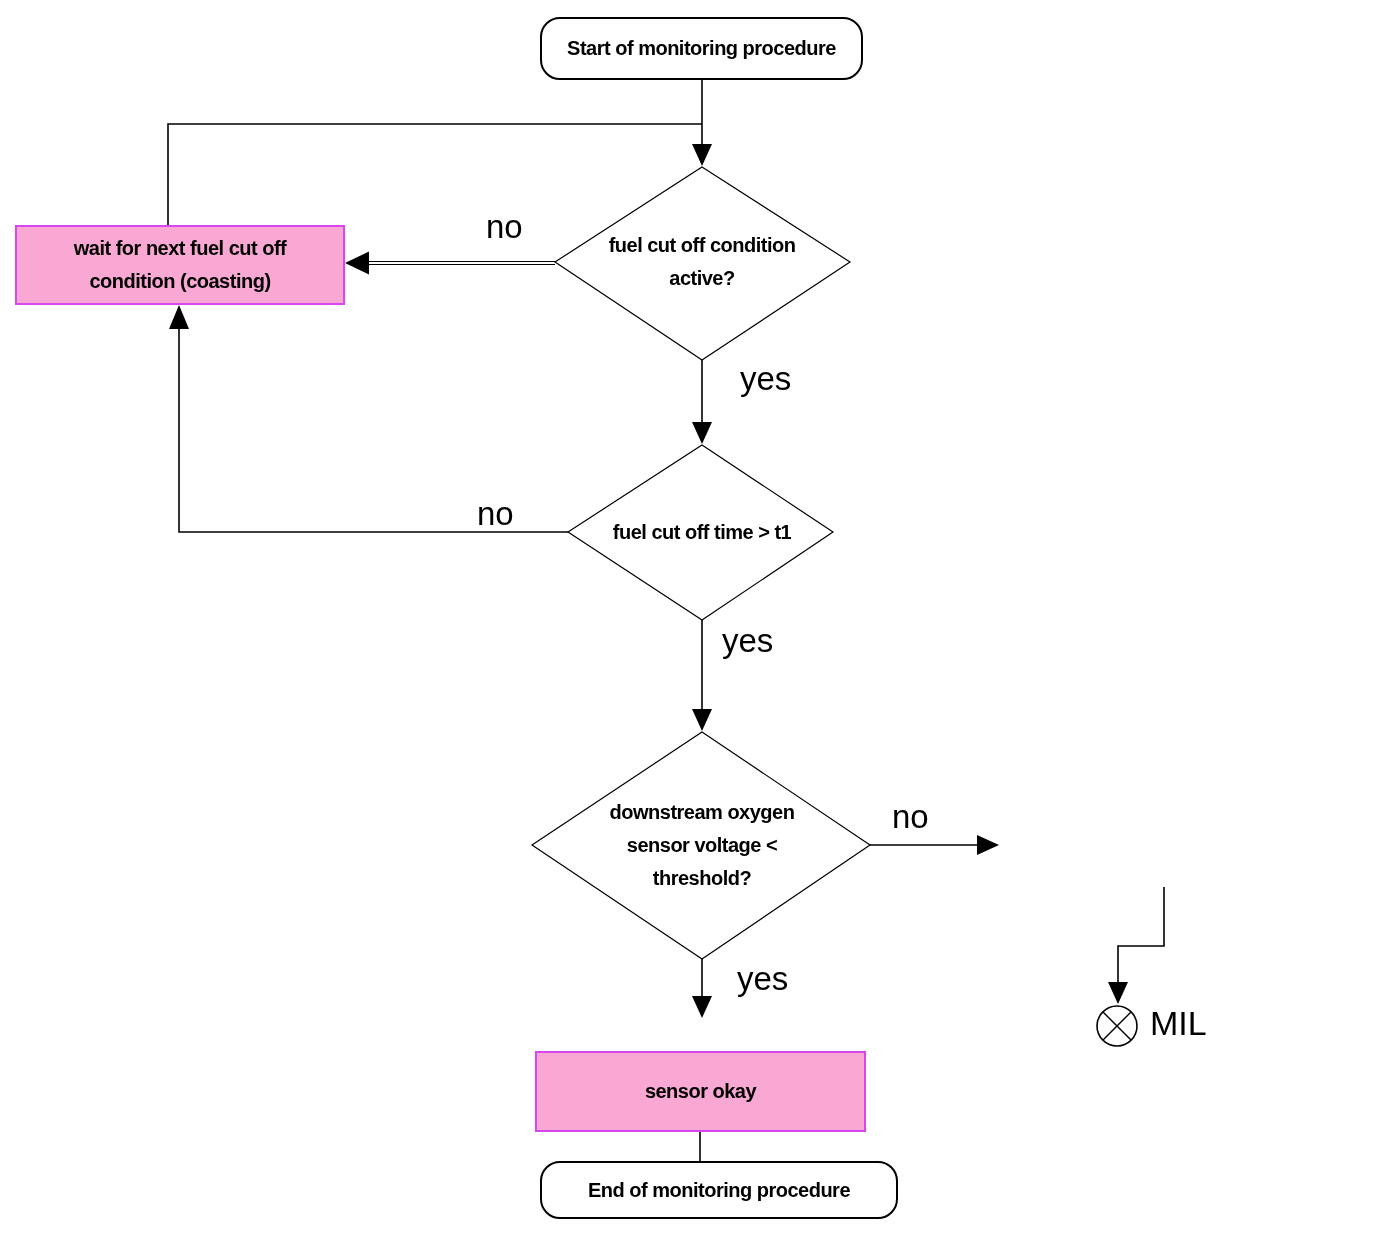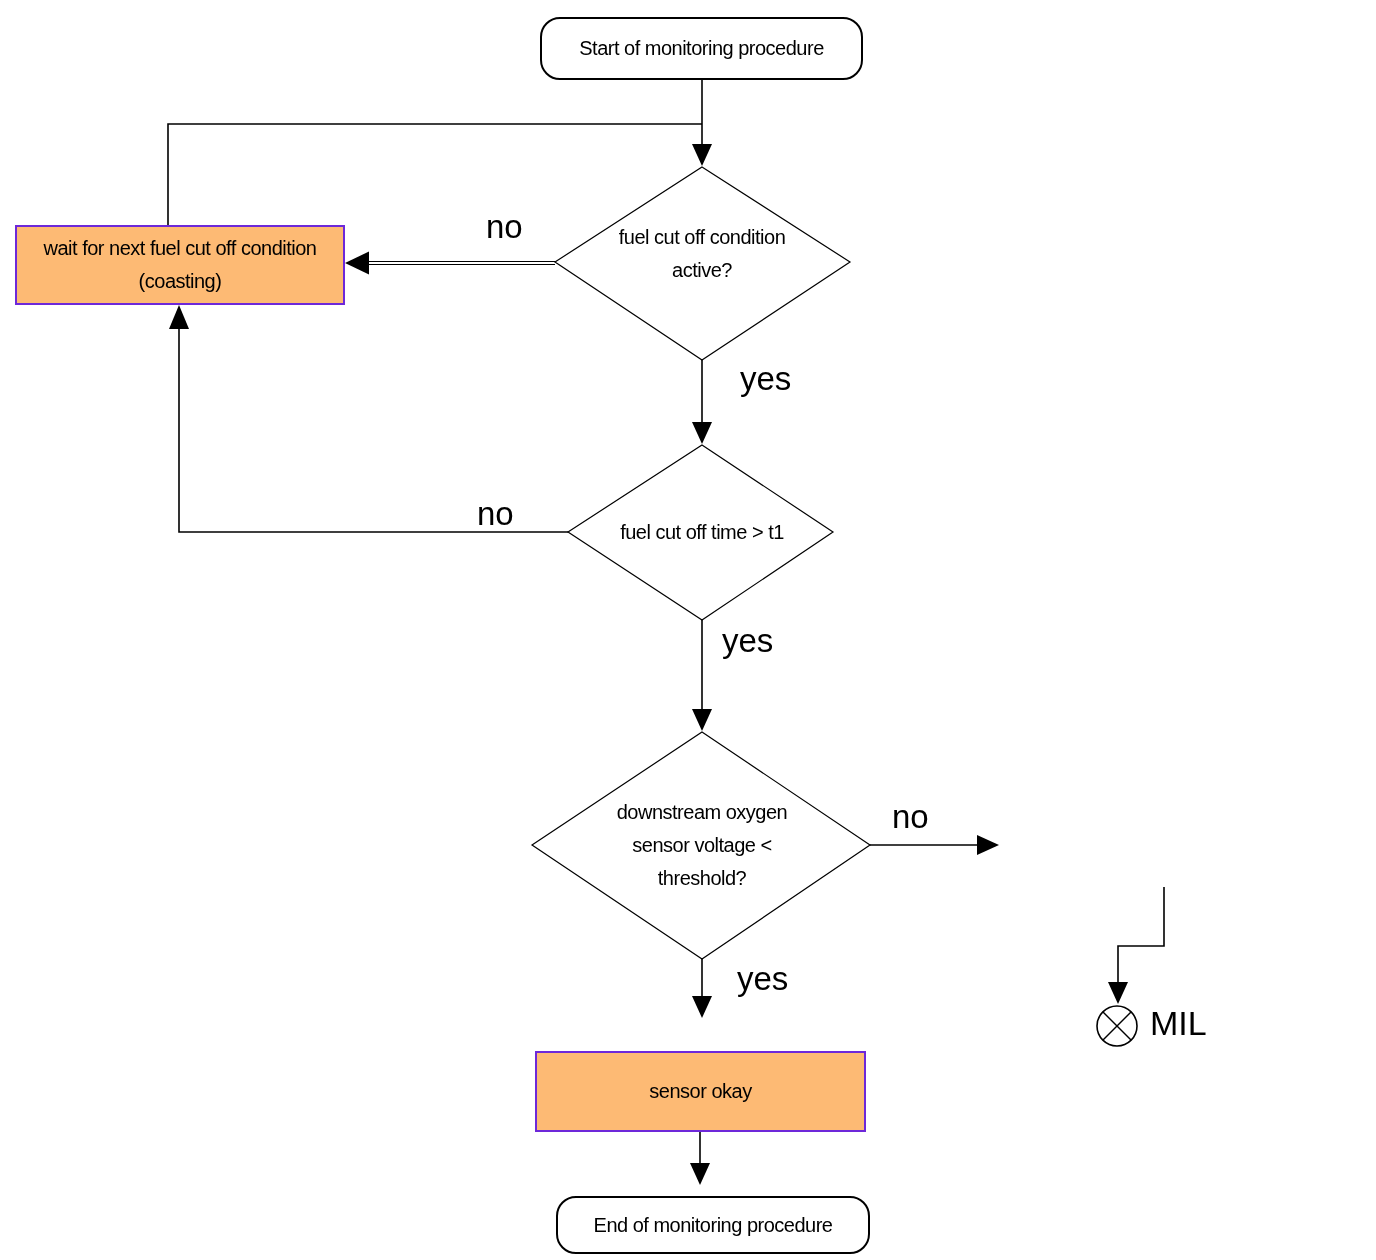--- a/index.html
+++ b/index.html
@@ -9,31 +9,31 @@
   }
   svg.wires{position:absolute;left:0;top:0;z-index:1;}
   .wires line,.wires polyline{stroke:#000;stroke-width:1.6;fill:none;}
   .wires .thin{stroke-width:1.2;}
   .wires polygon.arrow{fill:#000;stroke:none;}
   .wires polygon.diamond{fill:#ffffff;stroke:#000;stroke-width:1.2;}
   .wires g.lamp circle{fill:#ffffff;stroke:#000;stroke-width:1.6;}
   .wires g.lamp line{stroke-width:1.4;}
   .node,.diamond-label{
     position:absolute;z-index:2;display:flex;align-items:center;justify-content:center;
-    text-align:center;font-weight:normal;font-size:20px;letter-spacing:-0.5px;
+    text-align:center;font-weight:bold;font-size:20px;letter-spacing:-0.5px;
     line-height:33px;box-sizing:border-box;
   }
-  .process{border:2px solid #6d28d9;background:#fdba74;}
+  .process{border:2px solid #d946ef;background:#f9a8d4;}
   .terminator{border:2px solid #000;border-radius:20px;background:#ffffff;white-space:nowrap;}
   .node-start{left:540px;top:17px;width:323px;height:63px;}
   .node-wait{left:15px;top:225px;width:330px;height:80px;}
   .node-fault{left:999px;top:805px;width:330px;height:81px;}
   .node-sensor-okay{left:535px;top:1019px;width:331px;height:81px;margin-top:32px;}
-  .node-end{left:540px;top:1196px;width:314px;height:58px;margin-left:16px;}
-  .label-d1{left:592px;top:204px;width:220px;height:100px;}
+  .node-end{left:540px;top:1161px;width:358px;height:58px;}
+  .label-d1{left:592px;top:212px;width:220px;height:100px;}
   .label-d2{left:594px;top:482px;width:216px;height:100px;text-align:center;}
   .label-d3{left:590px;top:795px;width:224px;height:100px;}
   .wrap300{display:block;width:300px;}
   .edge-label{position:absolute;z-index:2;font-size:33px;font-weight:normal;letter-spacing:0;}
   .el-no1{left:486px;top:208px;}
   .el-yes1{left:740px;top:360px;}
   .el-no2{left:477px;top:495px;}
   .el-yes2{left:722px;top:622px;}
   .el-no3{left:892px;top:798px;}
   .el-yes3{left:737px;top:960px;}

